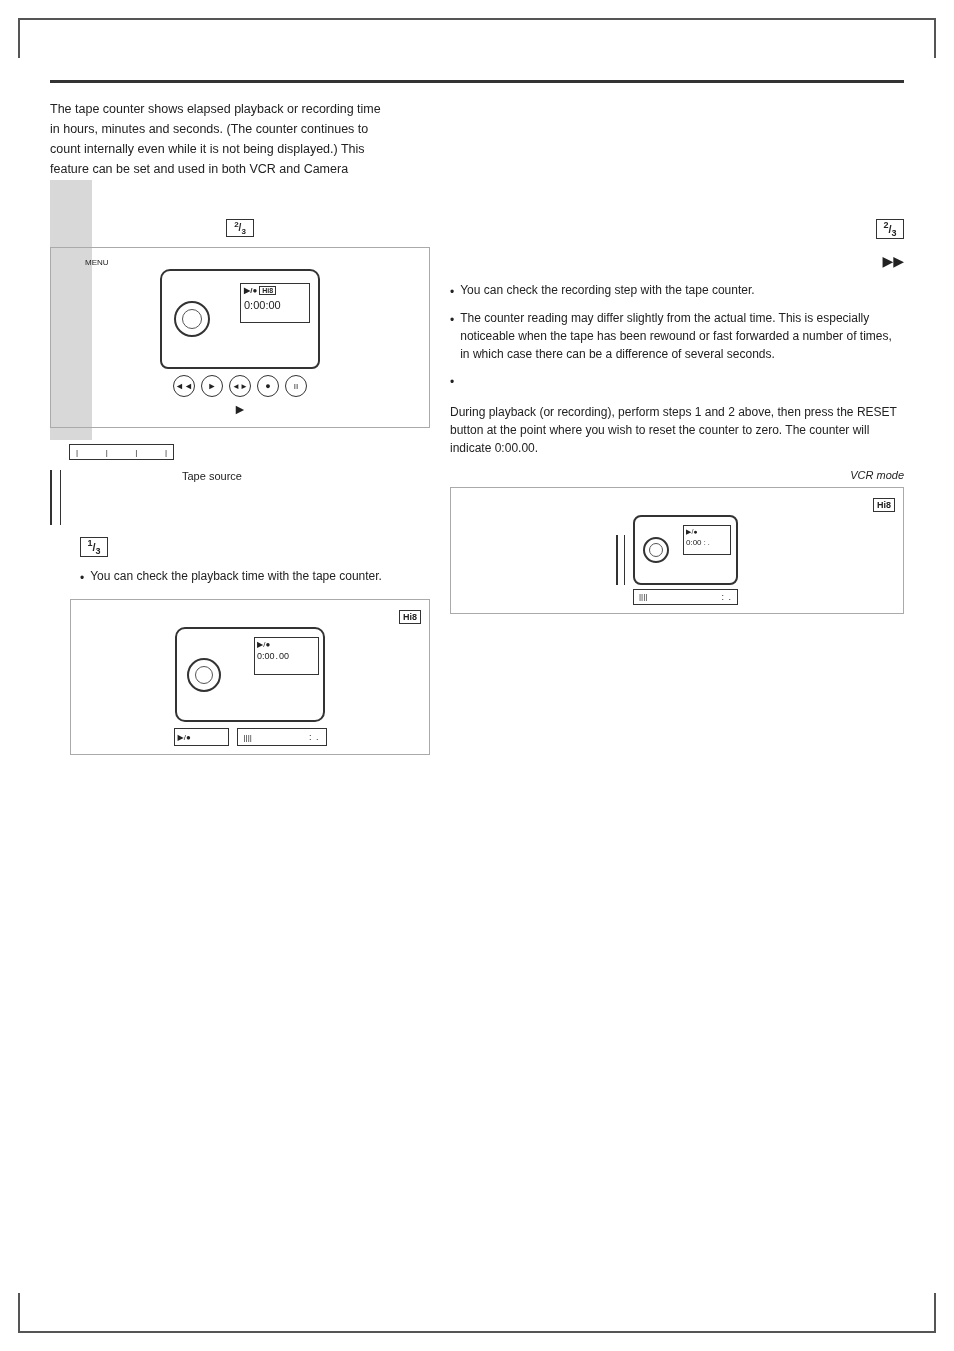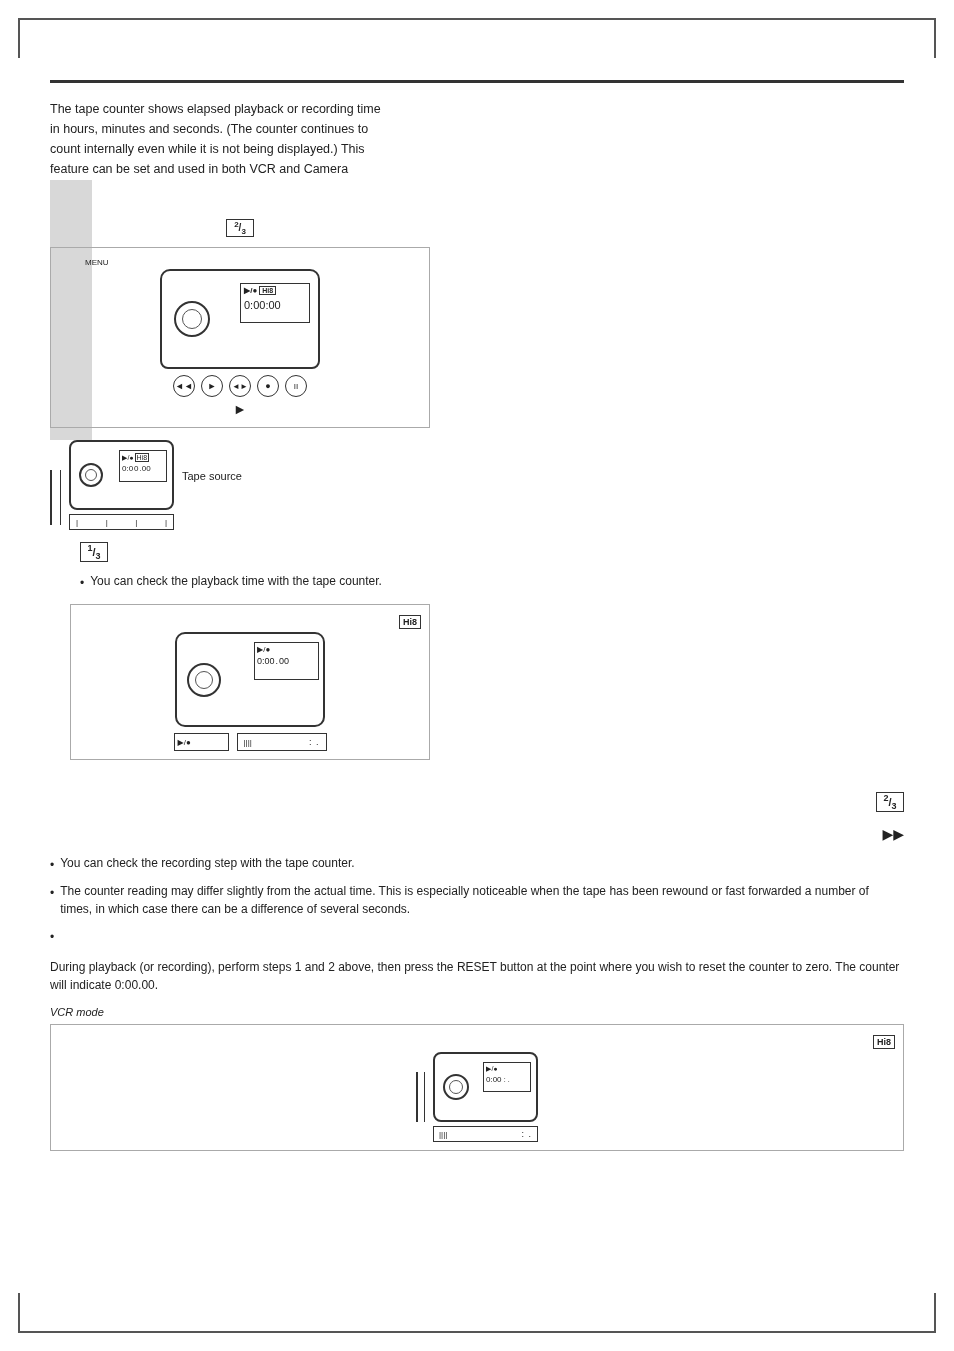--- a/index.html
+++ b/index.html
@@ -69,21 +69,20 @@
       width: 42px;
       height: 260px;
       background: #d8d8d8;
     }
 
     
     .columns {
       display: flex;
       gap: 20px;
       margin-top: 10px;
-      flex-direction: column;
     }
 
     .col-left {
       width: 380px;
       flex-shrink: 0;
     }
 
     .col-right {
       flex: 1;
     }
@@ -220,34 +219,20 @@
 
       <div class="step-section">
         <div style="display:flex;align-items:flex-start;gap:8px;position:relative;">
 
           <div style="display:flex;gap:8px;flex-shrink:0;margin-top:30px;">
             <div style="width:1.5px;height:55px;background:#333;"></div>
             <div style="width:1.5px;height:55px;background:#333;"></div>
           </div>
 
           <div style="position:relative;width:105px;flex-shrink:0;">
-            <div style="width:105px;height:70px;border:2px solid #333;border-radius:8px;position:relative;">
-              <div style="position:absolute;left:8px;top:50%;transform:translateY(-50%);width:24px;height:24px;border:2px solid #333;border-radius:50%;display:flex;align-items:center;justify-content:center;">
-                <div style="width:12px;height:12px;border:1px solid #555;border-radius:50%;"></div>
-              </div>
-              <div style="position:absolute;right:5px;top:8px;width:48px;height:32px;border:1.5px solid #333;font-size:8px;padding:2px;">
-                <div style="display:flex;align-items:center;gap:1px;font-size:7px;">
-                  <span>▶/●</span>
-                  <span style="border:1px solid #333;padding:0 1px;font-size:7px;">Hi8</span>
-                </div>
-                <div style="font-size:8px;margin-top:2px;">
-                  <span>0:</span><span style="letter-spacing:1px;">00</span><span>.</span><span>00</span>
-                </div>
-              </div>
-            </div>
 
             <div style="width:105px;height:16px;border:1.5px solid #333;margin-top:4px;display:flex;align-items:center;justify-content:space-between;padding:0 6px;font-size:8px;">
               <span>|</span>
               <span>|</span>
               <span>|</span>
               <span>|</span>
             </div>
           </div>
 
           <div style="font-size:11px;margin-top:30px;white-space:nowrap;">Tape source</div>
@@ -332,21 +317,21 @@
         <div class="bullet-item">
           <span class="bullet-dot">•</span>
         </div>
       </div>
 
 
       <div class="step-section">
         <p class="step-text">During playback (or recording), perform steps 1 and 2 above, then press the RESET button at the point where you wish to reset the counter to zero. The counter will indicate 0:00.00.</p>
       </div>
 
-      <div style="font-style:italic;font-size:11px;text-align:left;margin-bottom:6px;">VCR mode</div>
+      <div style="font-style:italic;font-size:11px;text-align:right;margin-bottom:6px;">VCR mode</div>
 
       <div style="border:1.5px solid #aaa;padding:8px;display:flex;flex-direction:column;align-items:center;">
 
         <div style="align-self:flex-end;margin-bottom:4px;">
           <span style="font-size:9px;font-weight:bold;border:1px solid #333;padding:1px 3px;">Hi8</span>
         </div>
 
         <div style="display:flex;align-items:flex-start;gap:8px;">
 
           <div style="display:flex;gap:6px;flex-shrink:0;margin-top:20px;">

